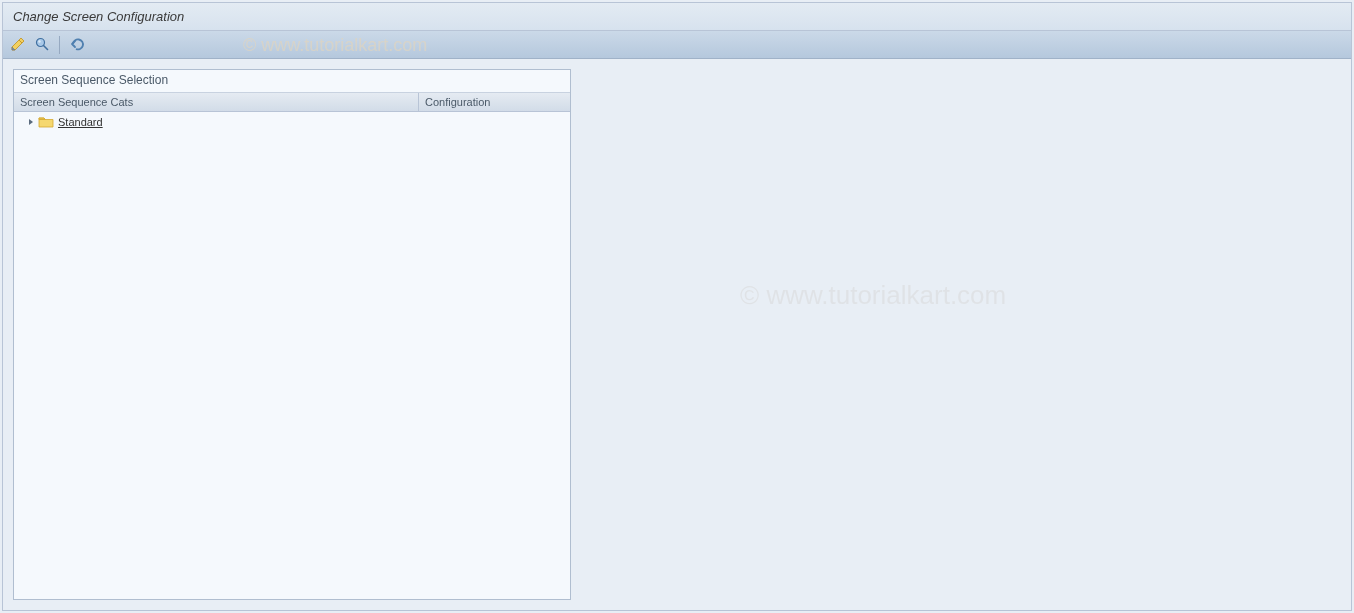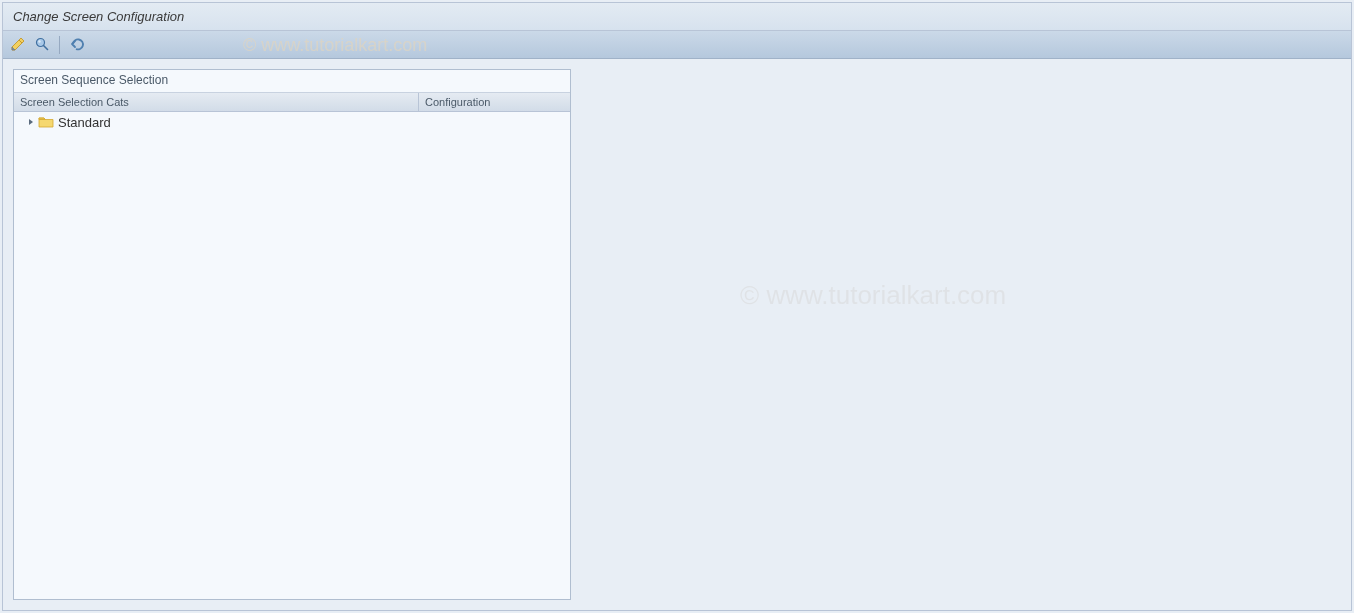--- a/index.html
+++ b/index.html
@@ -180,22 +180,23 @@
     .folder-icon {
       width: 16px;
       height: 14px;
       margin-right: 4px;
       display: flex;
       align-items: center;
       justify-content: center;
     }
     
     .row-label {
-      font-size: 13px;
+      font-size: 11px;
       color: #333;
+      text-decoration: underline;
     }
     
     
     .toolbar-button svg {
       width: 16px;
       height: 16px;
     }
   </style>
 </head>
 <body>
@@ -235,21 +236,21 @@
       </span>
     </div>
     <div class="watermark">© www.tutorialkart.com</div>
   </div>
 
   <div class="content-area">
     <div class="panel">
       <div class="panel-title">Screen Sequence Selection</div>
 
       <div class="table-header">
-        <div class="th th-col1">Screen Selection Cats</div>
+        <div class="th th-col1">Screen Sequence Cats</div>
         <div class="th th-col2">Configuration</div>
       </div>
 
       <div class="table-body">
         <div class="tree-row">
           <span class="expand-caret">
             <svg width="8" height="8" viewBox="0 0 8 8">
               <path d="M2 1 L6 4 L2 7 Z" fill="#5a6b7e"></path>
             </svg>
           </span>

